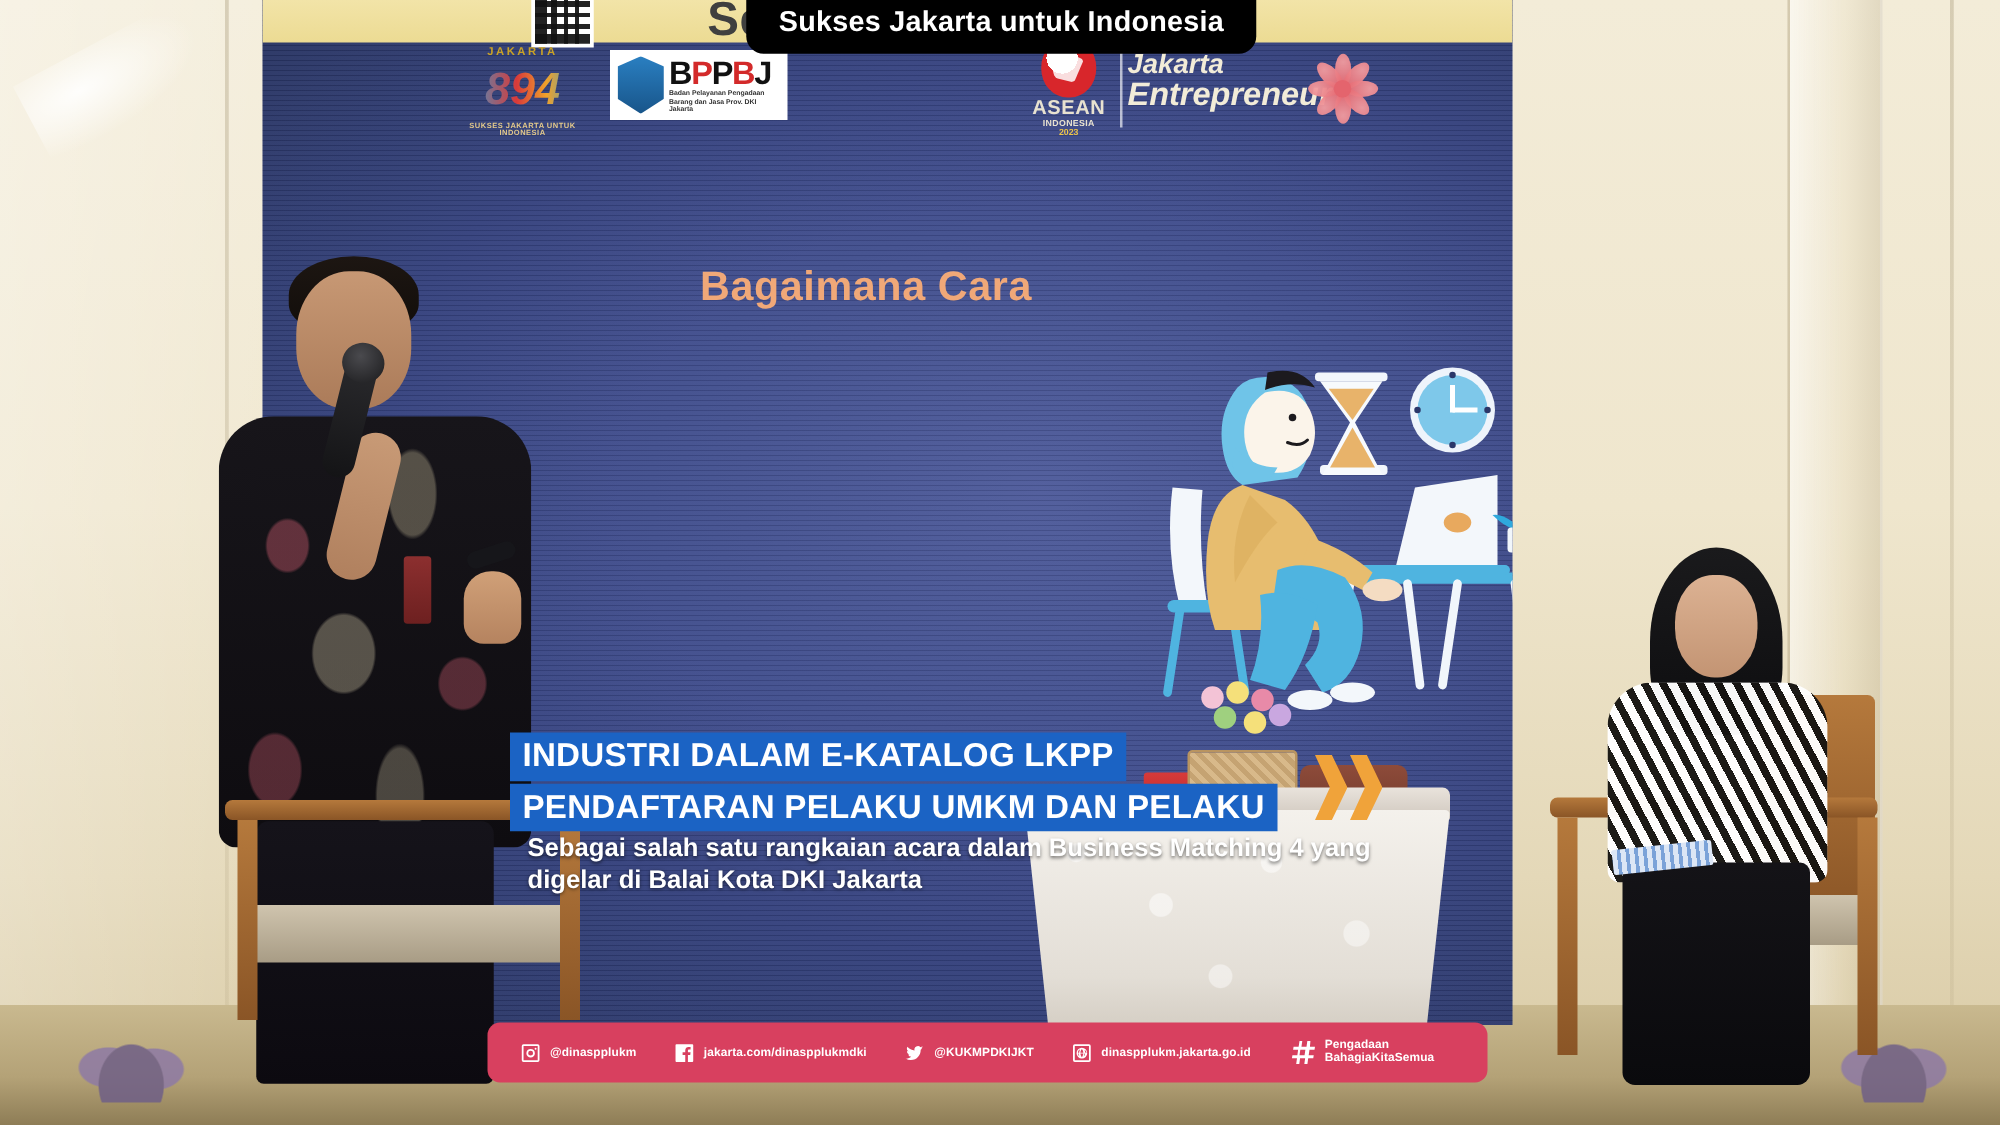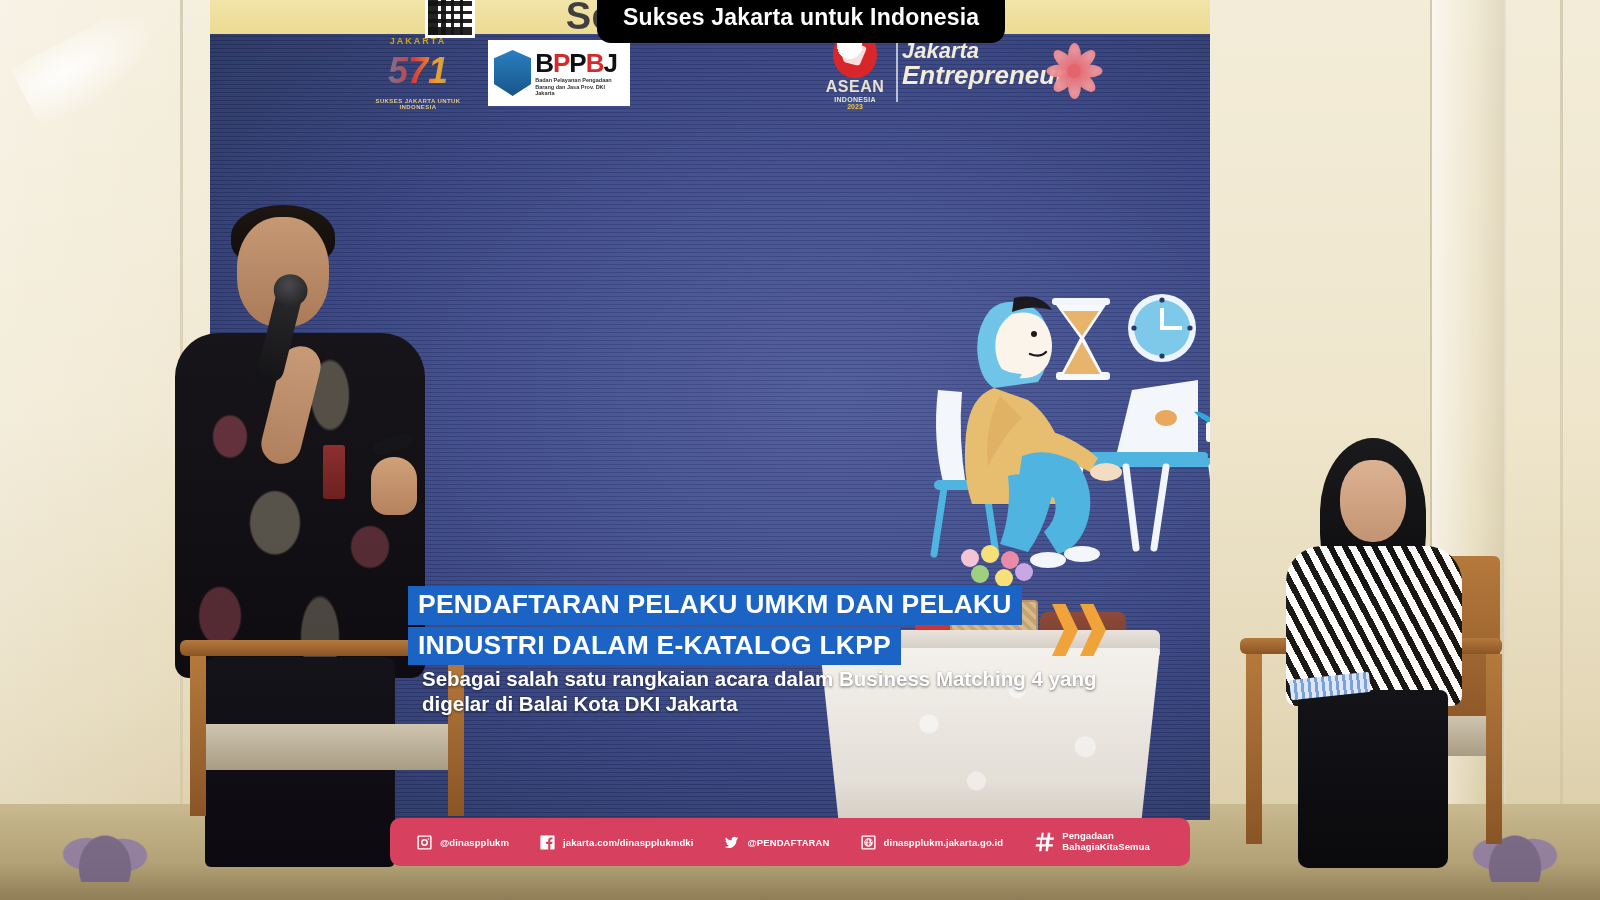--- a/index.html
+++ b/index.html
@@ -95,21 +95,21 @@
     font-size:36px; font-weight:800; font-style:italic;
     background: linear-gradient(90deg,#2f9fd6,#d83a3a 45%,#f0a22a 70%,#2f9fd6);
     -webkit-background-clip:text; background-clip:text; color:transparent;
   }
   .jkt-sub {
     position:absolute; left:0; right:0; bottom:0; text-align:center;
     font-size:6px; font-weight:700; color:#e3c98b; letter-spacing:.4px;
   }
 
   .logo-bppbj {
-    left: 278px; top: 6px; width: 142px; height: 66px;
+    left: 278px; top: 6px; width: 142px; height: 56px;
     background:#fff; display:flex; align-items:center; gap:4px; padding:4px 6px;
   }
   .bppbj-seal {
     width:38px; height:46px; background:linear-gradient(180deg,#2a7fc1,#18558a);
     clip-path: polygon(50% 0,100% 18%,100% 74%,50% 100%,0 74%,0 18%);
   }
   .bppbj-wrap { line-height:1; }
   .bppbj-main { font-size:26px; font-weight:900; letter-spacing:-1px; }
   .bppbj-main b:nth-child(1){color:#111;}
   .bppbj-main b:nth-child(2){color:#d32a2a;}
@@ -378,21 +378,21 @@
     <div class="screen-top-text">Sesi Presentasi</div>
     <div class="qr">
         <i></i>
       </div>
 
     <div class="logo-strip">
 
       <div class="logo logo-jkt">
         <div class="jkt-ring"></div>
         <div class="jkt-text">JAKARTA</div>
-        <div class="jkt-num">571</div>
+        <div class="jkt-num">894</div>
         <div class="jkt-sub">SUKSES JAKARTA UNTUK INDONESIA</div>
       </div>
 
       <div class="logo logo-bppbj">
         <div class="bppbj-seal"></div>
         <div class="bppbj-wrap">
           <div class="bppbj-main"><b>B</b><b>P</b><b>P</b><b>B</b><b>J</b></div>
           <div class="bppbj-sub">Badan Pelayanan Pengadaan</div>
           <div class="bppbj-sub">Barang dan Jasa Prov. DKI Jakarta</div>
         </div>
@@ -417,20 +417,21 @@
         <div class="petal" style="transform:rotate(90deg) translateY(-15px);"></div>
         <div class="petal" style="transform:rotate(135deg) translateY(-15px);"></div>
         <div class="petal" style="transform:rotate(180deg) translateY(-15px);"></div>
         <div class="petal" style="transform:rotate(225deg) translateY(-15px);"></div>
         <div class="petal" style="transform:rotate(270deg) translateY(-15px);"></div>
         <div class="petal" style="transform:rotate(315deg) translateY(-15px);"></div>
         <div class="petal-c"></div>
       </div>
     </div>
 
+    <div class="slide-kicker">Bagaimana Cara</div>
 
     <svg class="illus" viewBox="0 0 300 300">
 
       <g>
         <circle cx="232" cy="58" r="34" fill="#eef4fb"></circle>
         <circle cx="232" cy="58" r="28" fill="#7ec8ea"></circle>
         <rect x="230" y="38" width="4" height="22" fill="#fff"></rect>
         <rect x="232" y="56" width="20" height="4" fill="#fff"></rect>
         <circle cx="232" cy="30" r="2.6" fill="#2b3769"></circle>
         <circle cx="260" cy="58" r="2.6" fill="#2b3769"></circle>
@@ -536,22 +537,22 @@
     <div class="wmn-hijab"></div>
     <div class="wmn-face"></div>
     <div class="wmn-body"></div>
     <div class="wmn-skirt"></div>
     <div class="wmn-book"></div>
   </div>
 
   <div class="ovl-topchip">Sukses Jakarta untuk Indonesia</div>
 
   <div class="headline-wrap">
+    <div class="headline-line">INDUSTRI DALAM E-KATALOG LKPP</div>
     <div class="headline-line">PENDAFTARAN PELAKU UMKM DAN PELAKU</div>
-    <div class="headline-line">INDUSTRI DALAM E-KATALOG LKPP</div>
   </div>
 
   <div class="sub-wrap">Sebagai salah satu rangkaian acara dalam Business Matching 4 yang digelar di Balai Kota DKI Jakarta</div>
 
 
   <div class="social-bar">
 
     <div class="social-item">
       <span class="si">
         <svg viewBox="0 0 24 24">
@@ -569,21 +570,21 @@
       </span>
       <span class="social-txt">jakarta.com/dinaspplukmdki</span>
     </div>
 
     <div class="social-item">
       <span class="si">
         <svg viewBox="0 0 24 24">
             <path d="M22 5.9c-.7.3-1.5.5-2.3.6.8-.5 1.4-1.3 1.7-2.2-.8.5-1.6.8-2.5 1a3.9 3.9 0 0 0-6.7 3.6A11 11 0 0 1 4.2 4.8a3.9 3.9 0 0 0 1.2 5.2c-.6 0-1.2-.2-1.8-.5a3.9 3.9 0 0 0 3.1 3.9c-.6.2-1.2.2-1.8.1a3.9 3.9 0 0 0 3.6 2.7A7.9 7.9 0 0 1 2 18.1a11 11 0 0 0 6 1.8c7.2 0 11.1-6 11.1-11.1v-.5c.8-.6 1.4-1.3 1.9-2.4z"></path>
           </svg>
       </span>
-      <span class="social-txt">@PENDAFTARAN</span>
+      <span class="social-txt">@KUKMPDKIJKT</span>
     </div>
 
     <div class="social-item">
       <span class="si">
         <svg viewBox="0 0 24 24">
             <path d="M4 2h16a2 2 0 0 1 2 2v16a2 2 0 0 1-2 2H4a2 2 0 0 1-2-2V4a2 2 0 0 1 2-2zm0 2v16h16V4H4zm8 2a6 6 0 1 1 0 12 6 6 0 0 1 0-12zm0 1.4c-.8.8-1.5 2.4-1.7 4.1h3.4c-.2-1.7-.9-3.3-1.7-4.1zM9 8.2A4.6 4.6 0 0 0 7.5 11.5h1.4c.1-1.2.4-2.3.9-3.3h-.8zm6 0c.5 1 .8 2.1.9 3.3h1.4A4.6 4.6 0 0 0 15 8.2zM7.5 12.5c.2 1.3.8 2.5 1.8 3.3-.5-1-.8-2.1-.9-3.3H7.5zm2.8 0c.2 1.7.9 3.3 1.7 4.1.8-.8 1.5-2.4 1.7-4.1h-3.4zm4.6 0c-.1 1.2-.4 2.3-.9 3.3 1-.8 1.6-2 1.8-3.3h-.9z"></path>
           </svg>
       </span>
       <span class="social-txt">dinaspplukm.jakarta.go.id</span>
     </div>

